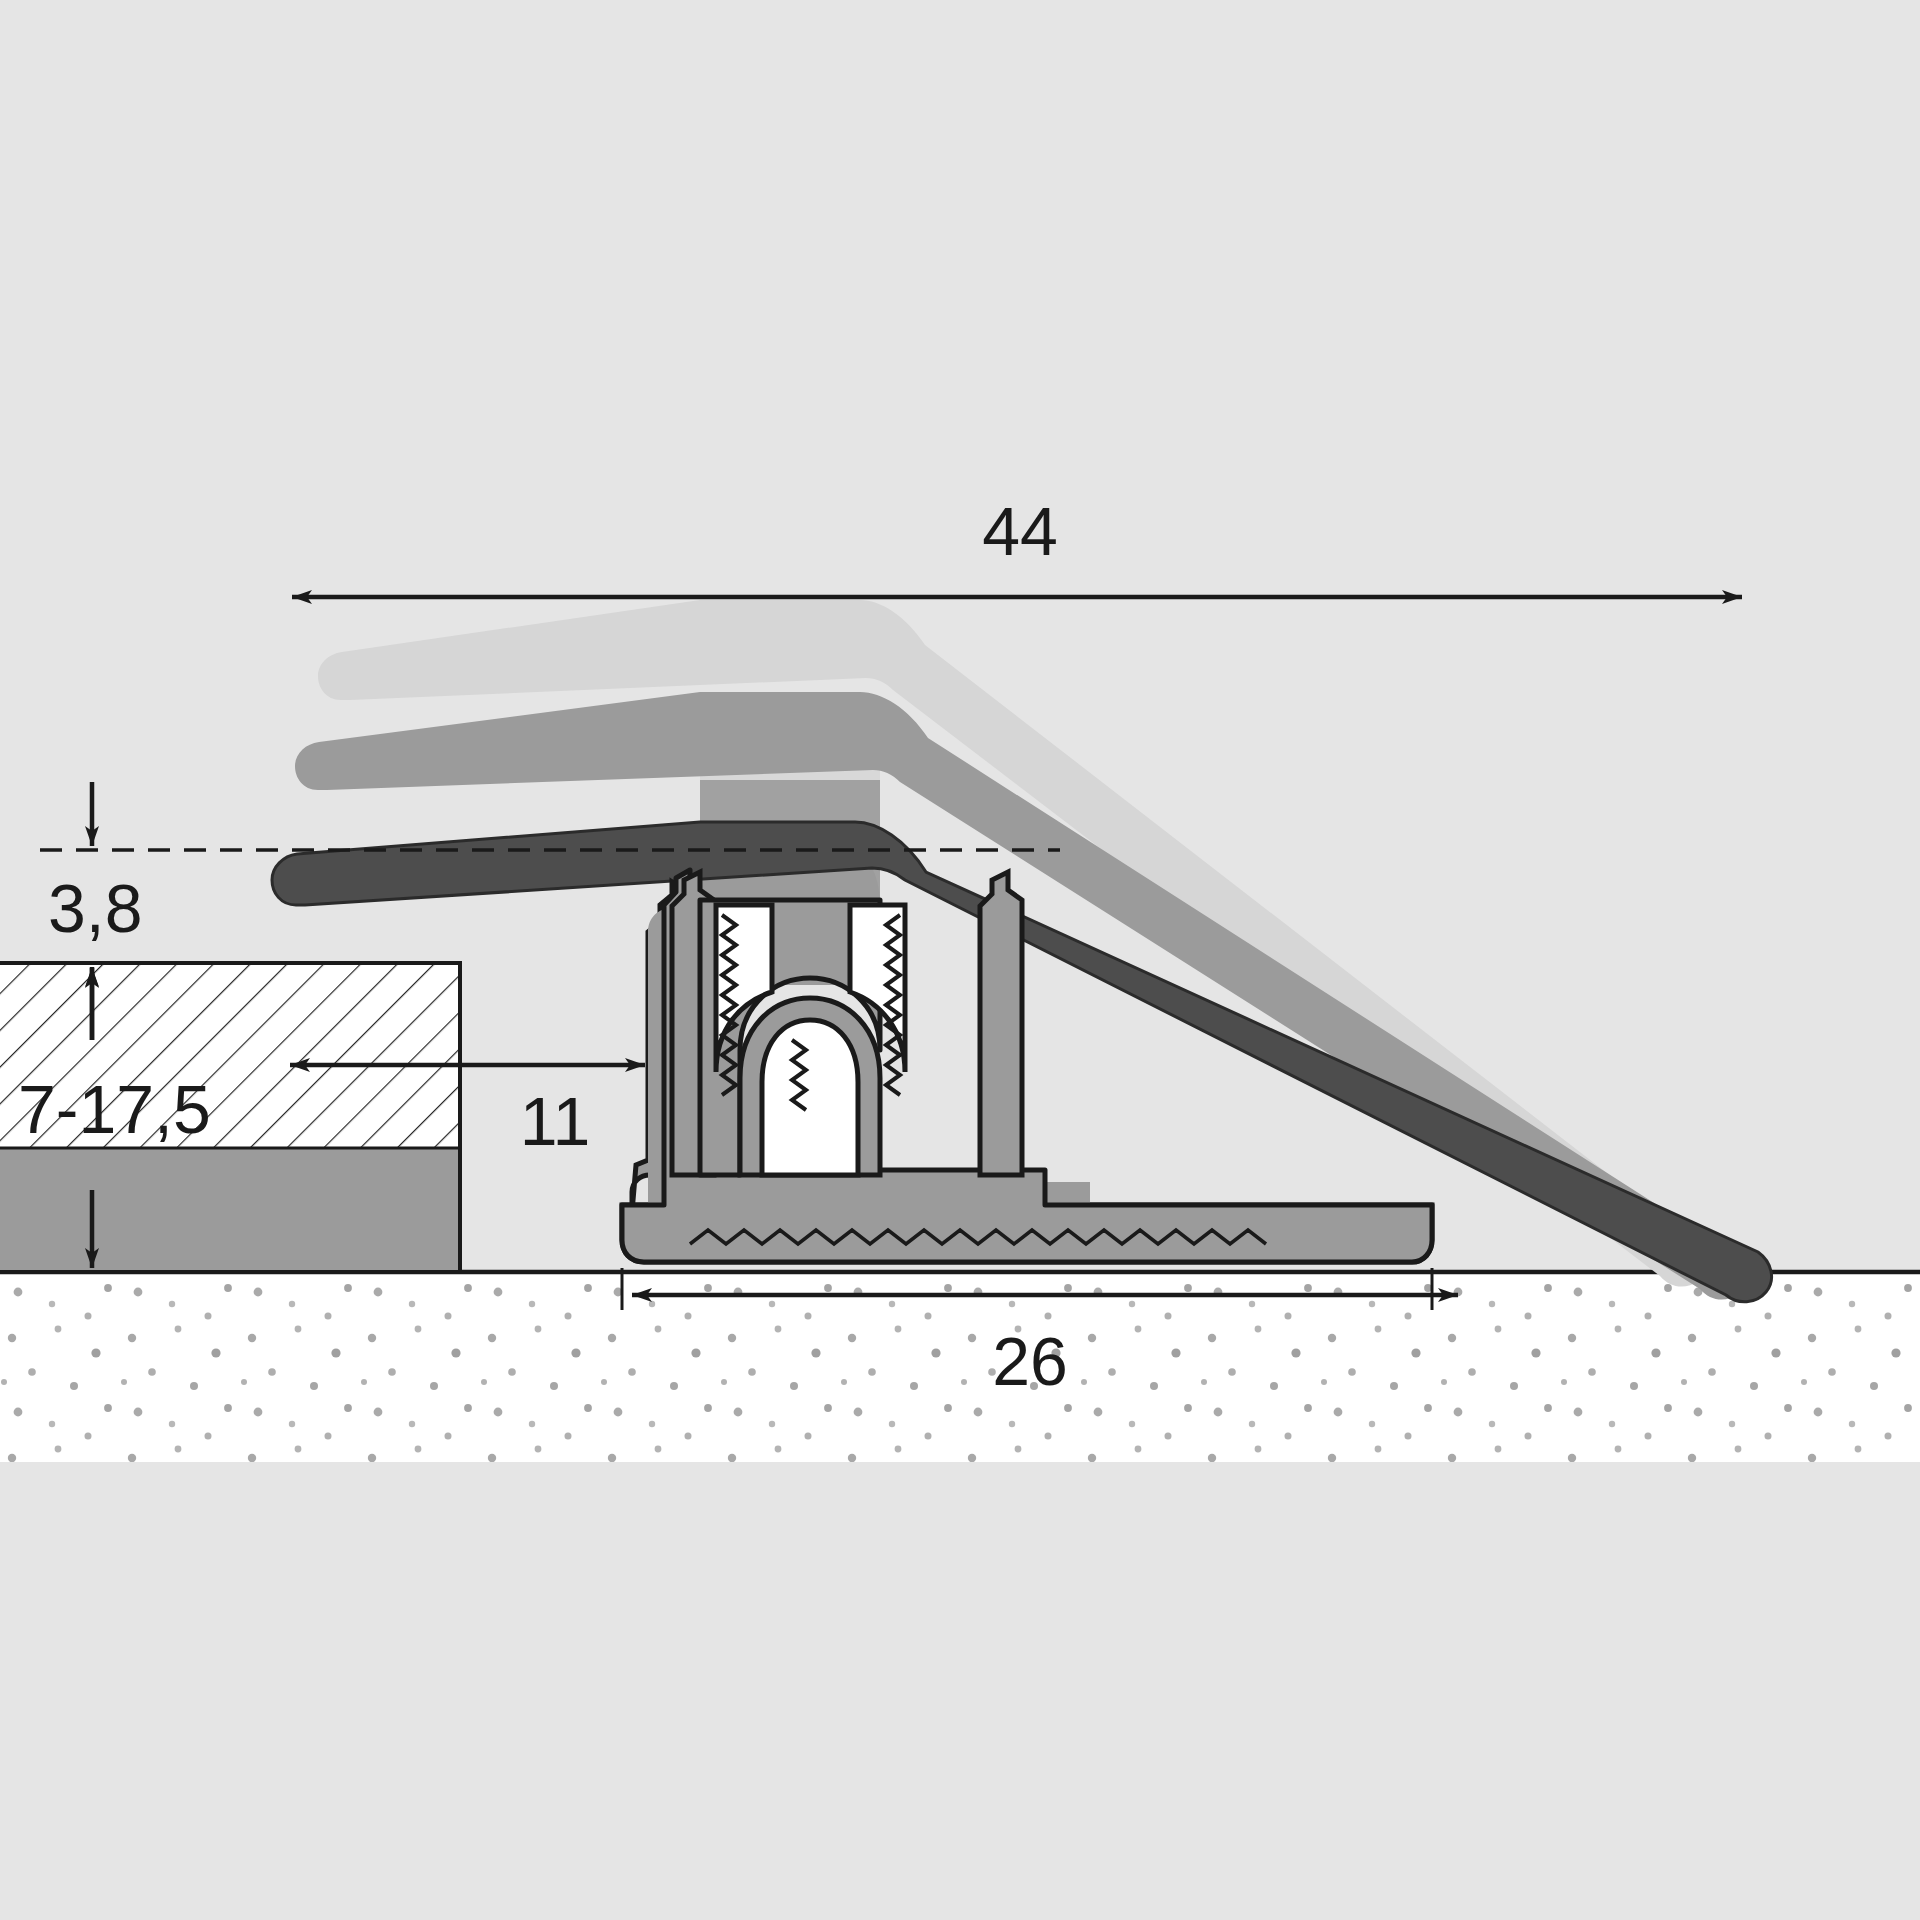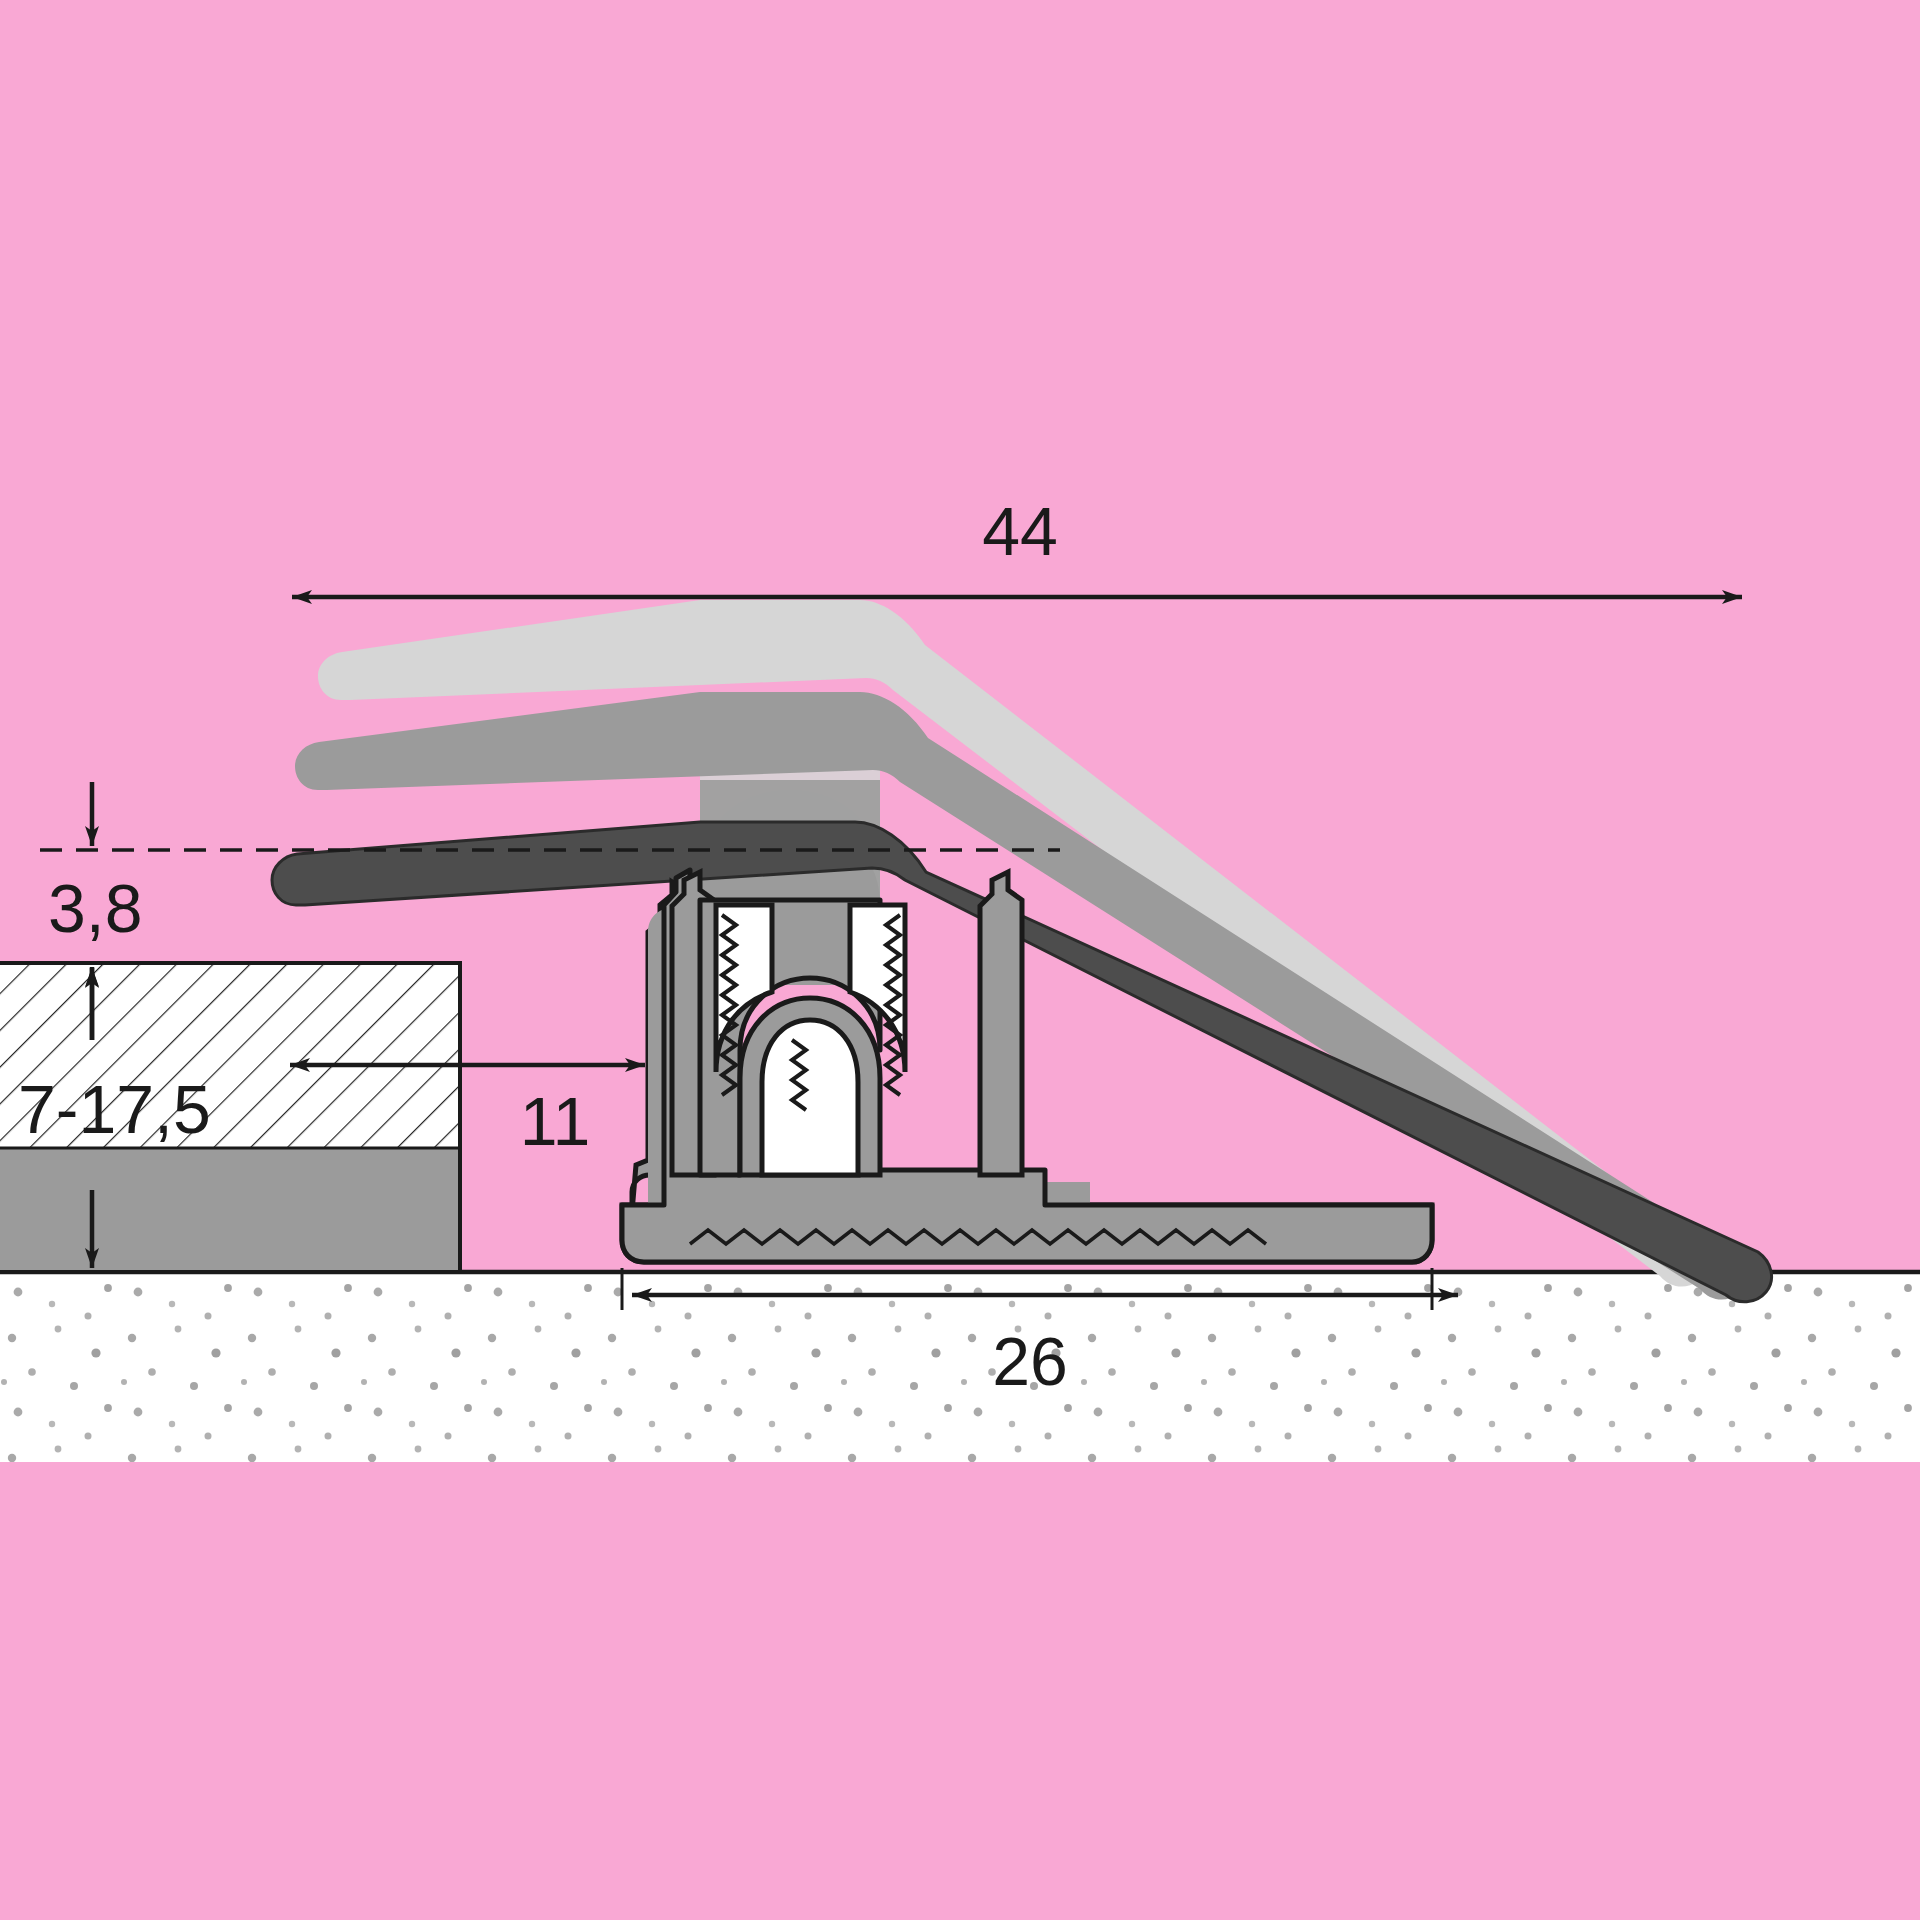--- a/index.html
+++ b/index.html
@@ -10,21 +10,21 @@
   body {
     width: 1920px;
     height: 1920px;
     font-family: "Liberation Sans", sans-serif;
     overflow: hidden;
   }
   #stage {
     position: relative;
     width: 1920px;
     height: 1920px;
-    background: #f9a8d4;
+    background: #e5e5e5;
   }
   svg.diagram {
     display: block;
     width: 1920px;
     height: 1920px;
   }
   .dim-text {
     font-family: "Liberation Sans", sans-serif;
     font-size: 68px;
     fill: #1a1a1a;

